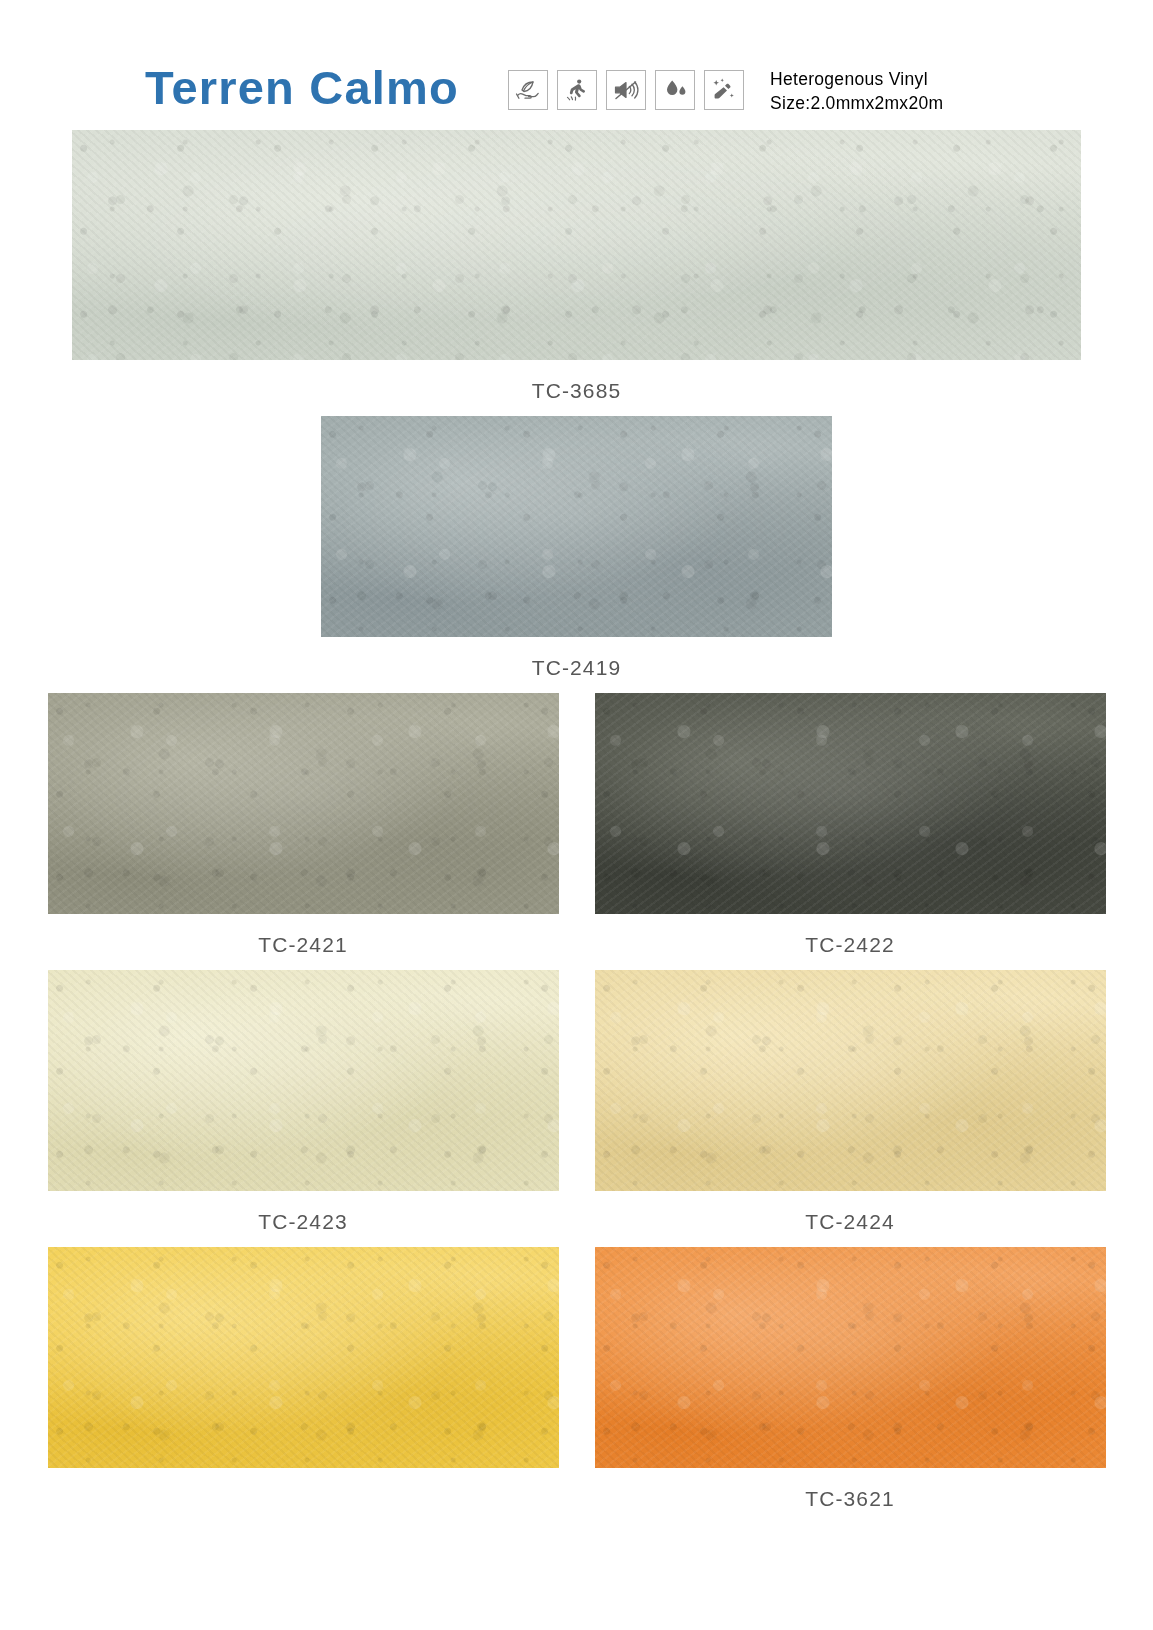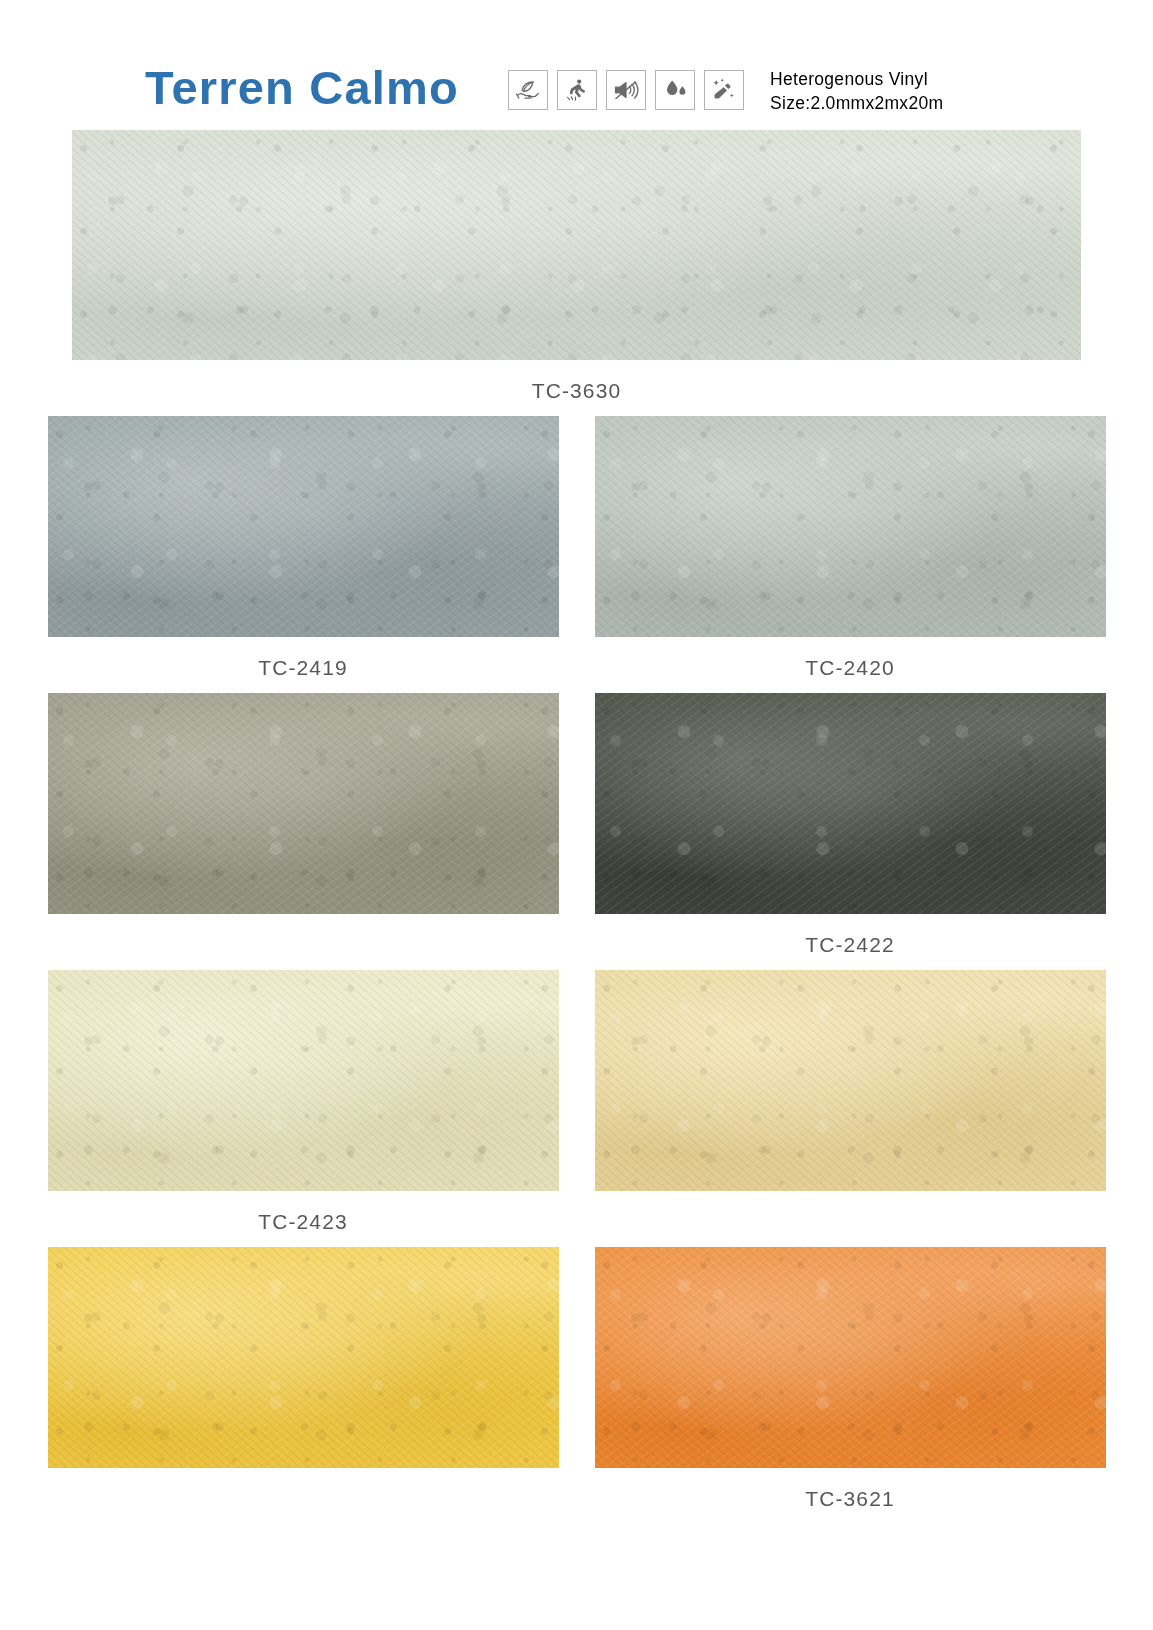--- a/index.html
+++ b/index.html
@@ -214,49 +214,47 @@
       <span class="spec-line">Heterogenous  Vinyl</span>
       <span class="spec-line">Size:2.0mmx2mx20m</span>
     </div>
 
   </div>
 
   <div class="samples" id="samples-root">
       <div class="row">
         <div class="sample wide">
           <div class="swatch tall" style="background: radial-gradient(at 28% 30%, rgb(228, 232, 222) 0%, transparent 55%), radial-gradient(at 72% 70%, rgb(197, 205, 194) 0%, transparent 60%), radial-gradient(at 85% 18%, rgb(228, 232, 222) 0%, transparent 45%), radial-gradient(at 15% 82%, rgb(197, 205, 194) 0%, transparent 50%), rgb(214, 220, 210);"></div>
-          <div class="caption">TC-3630</div>
+          <div class="caption">TC-3685</div>
         </div>
       </div>
       <div class="row">
         <div class="sample half">
           <div class="swatch std" style="background: radial-gradient(at 28% 30%, rgb(179, 189, 189) 0%, transparent 55%), radial-gradient(at 72% 70%, rgb(138, 150, 153) 0%, transparent 60%), radial-gradient(at 85% 18%, rgb(179, 189, 189) 0%, transparent 45%), radial-gradient(at 15% 82%, rgb(138, 150, 153) 0%, transparent 50%), rgb(154, 166, 166);"></div>
           <div class="caption">TC-2419</div>
         </div>
-        <div class="sample half">
-          <div class="swatch std" style="background: radial-gradient(at 28% 30%, rgb(205, 212, 205) 0%, transparent 55%), radial-gradient(at 72% 70%, rgb(167, 177, 170) 0%, transparent 60%), radial-gradient(at 85% 18%, rgb(205, 212, 205) 0%, transparent 45%), radial-gradient(at 15% 82%, rgb(167, 177, 170) 0%, transparent 50%), rgb(185, 194, 187);"></div>
-          <div class="caption">TC-2420</div>
-        </div>
       </div>
       <div class="row">
         <div class="sample half">
           <div class="swatch std" style="background: radial-gradient(at 28% 30%, rgb(178, 178, 161) 0%, transparent 55%), radial-gradient(at 72% 70%, rgb(139, 139, 121) 0%, transparent 60%), radial-gradient(at 85% 18%, rgb(178, 178, 161) 0%, transparent 45%), radial-gradient(at 15% 82%, rgb(139, 139, 121) 0%, transparent 50%), rgb(156, 156, 138);"></div>
+          <div class="caption">TC-2421</div>
         </div>
         <div class="sample half">
           <div class="swatch std" style="background: radial-gradient(at 28% 30%, rgb(106, 109, 98) 0%, transparent 55%), radial-gradient(at 72% 70%, rgb(57, 60, 53) 0%, transparent 60%), radial-gradient(at 85% 18%, rgb(106, 109, 98) 0%, transparent 45%), radial-gradient(at 15% 82%, rgb(57, 60, 53) 0%, transparent 50%), rgb(76, 79, 70);"></div>
           <div class="caption">TC-2422</div>
         </div>
       </div>
       <div class="row">
         <div class="sample half">
           <div class="swatch std" style="background: radial-gradient(at 28% 30%, rgb(242, 239, 212) 0%, transparent 55%), radial-gradient(at 72% 70%, rgb(220, 215, 173) 0%, transparent 60%), radial-gradient(at 85% 18%, rgb(242, 239, 212) 0%, transparent 45%), radial-gradient(at 15% 82%, rgb(220, 215, 173) 0%, transparent 50%), rgb(232, 228, 191);"></div>
           <div class="caption">TC-2423</div>
         </div>
         <div class="sample half">
           <div class="swatch std" style="background: radial-gradient(at 28% 30%, rgb(245, 231, 187) 0%, transparent 55%), radial-gradient(at 72% 70%, rgb(223, 201, 138) 0%, transparent 60%), radial-gradient(at 85% 18%, rgb(245, 231, 187) 0%, transparent 45%), radial-gradient(at 15% 82%, rgb(223, 201, 138) 0%, transparent 50%), rgb(235, 217, 161);"></div>
+          <div class="caption">TC-2424</div>
         </div>
       </div>
       <div class="row">
         <div class="sample half">
           <div class="swatch std" style="background: radial-gradient(at 28% 30%, rgb(248, 221, 125) 0%, transparent 55%), radial-gradient(at 72% 70%, rgb(231, 189, 53) 0%, transparent 60%), radial-gradient(at 85% 18%, rgb(248, 221, 125) 0%, transparent 45%), radial-gradient(at 15% 82%, rgb(231, 189, 53) 0%, transparent 50%), rgb(242, 206, 78);"></div>
         </div>
         <div class="sample half">
           <div class="swatch std" style="background: radial-gradient(at 28% 30%, rgb(245, 168, 104) 0%, transparent 55%), radial-gradient(at 72% 70%, rgb(228, 124, 38) 0%, transparent 60%), radial-gradient(at 85% 18%, rgb(245, 168, 104) 0%, transparent 45%), radial-gradient(at 15% 82%, rgb(228, 124, 38) 0%, transparent 50%), rgb(239, 143, 60);"></div>
           <div class="caption">TC-3621</div>
         </div>

